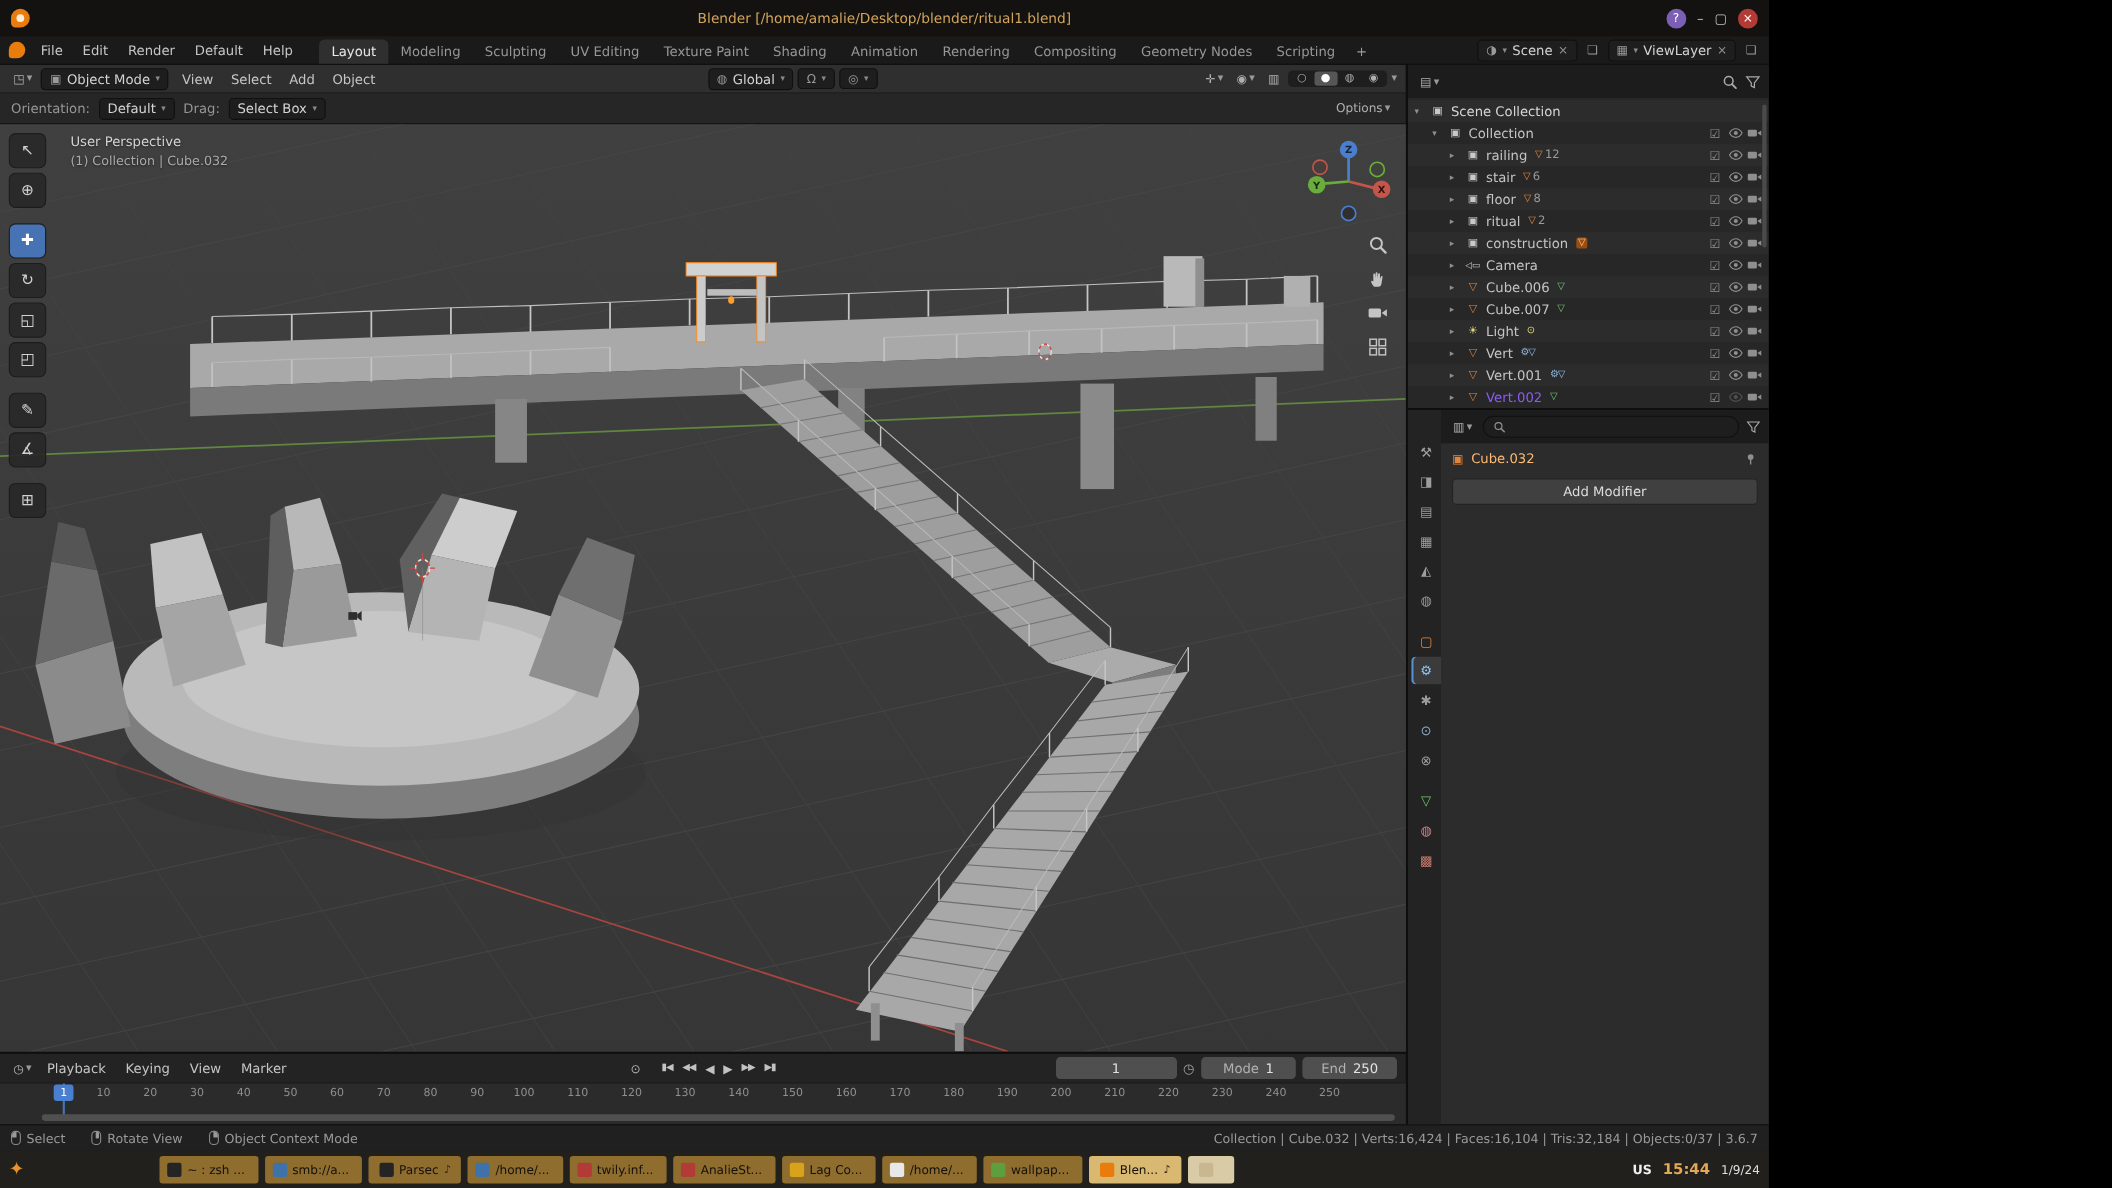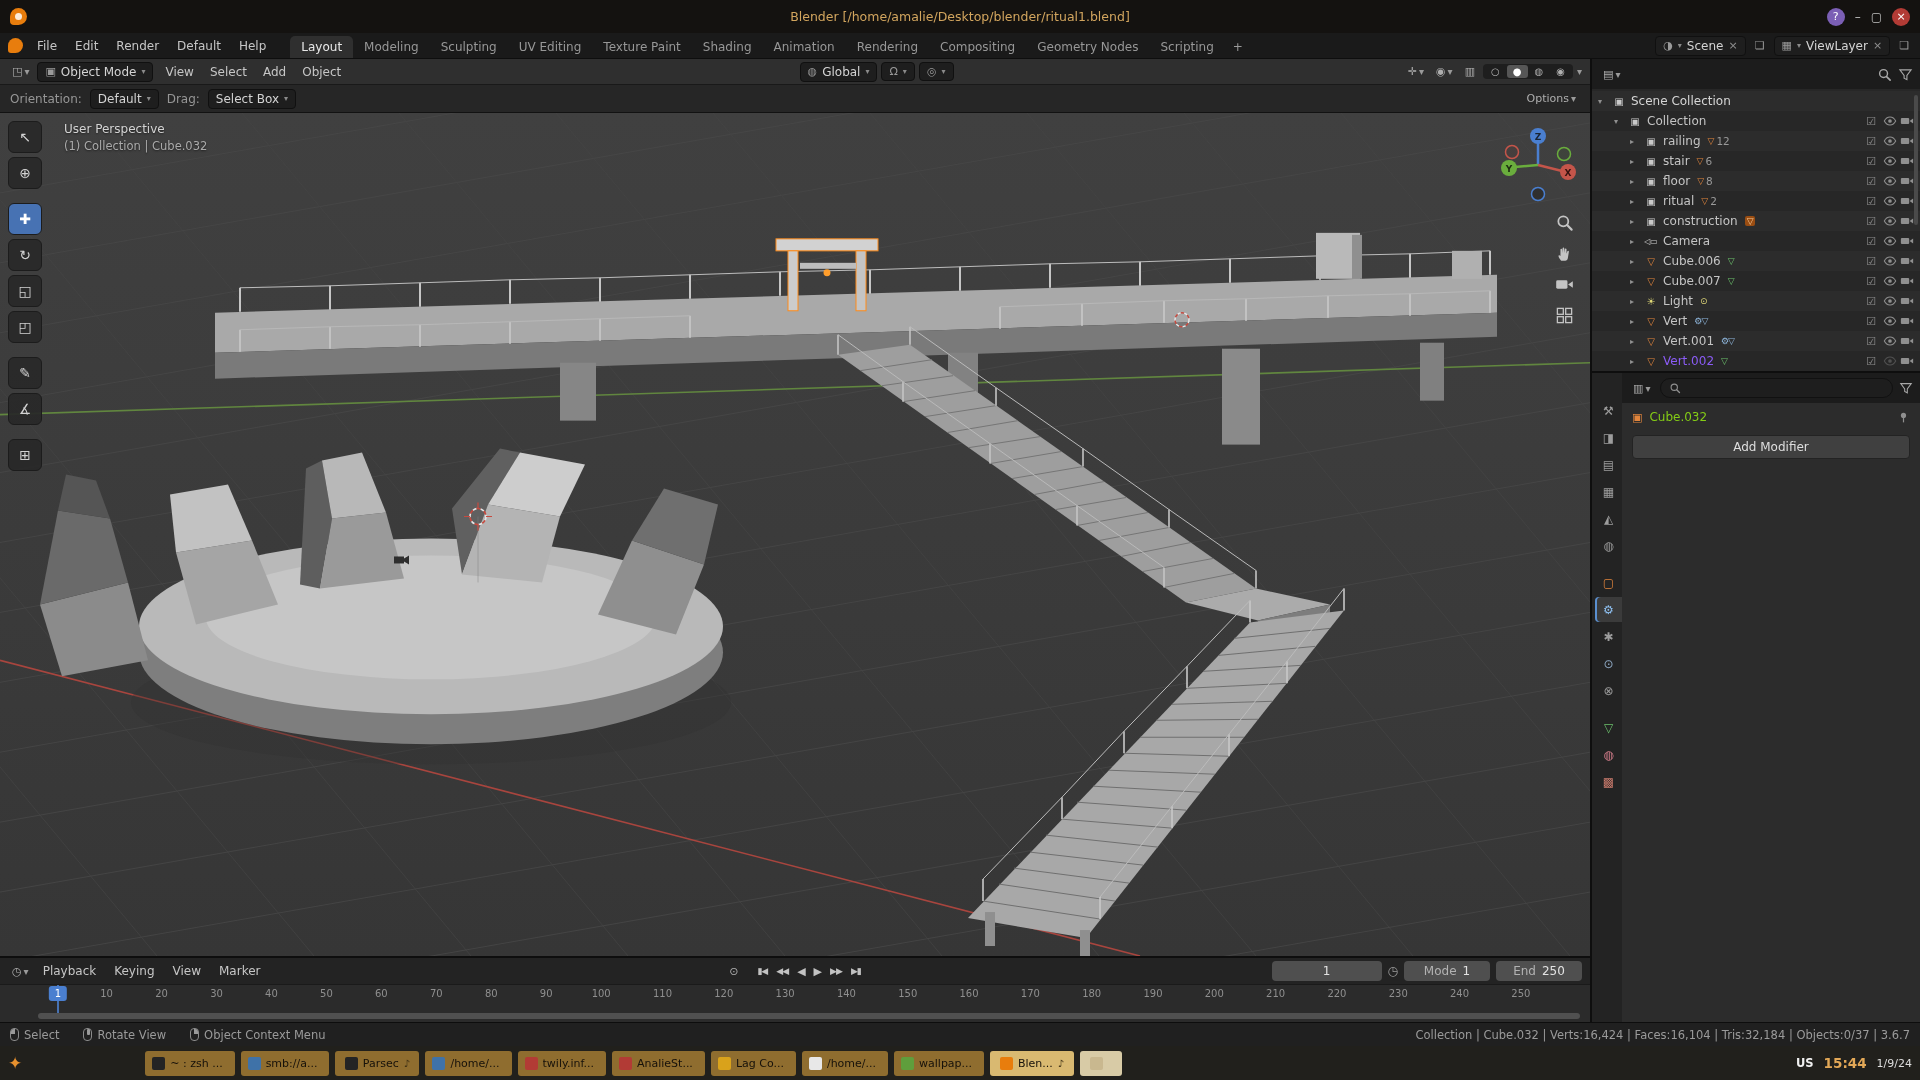--- a/index.html
+++ b/index.html
@@ -1,17 +1,17 @@
 <!DOCTYPE html>
 <html><head>
 <meta charset="utf-8">
 <style>
   * { margin:0; padding:0; box-sizing:border-box; }
   body { background:#000; font-family:"DejaVu Sans", sans-serif; }
-  .screen { position:relative; width:1920px; height:1080px; background:#1d1d1d; overflow:hidden;
+  .screen { position:relative; width:1608px; height:1080px; background:#1d1d1d; overflow:hidden;
             display:flex; flex-direction:column; font-size:12px; color:#c8c8c8; }
 
   
   .titlebar { height:33px; background:#141210; display:flex; align-items:center; position:relative; flex:0 0 auto; }
   .tb-logo { width:17px; height:17px; border-radius:50% 50% 50% 4px; background:#e87d0d; margin-left:10px; position:relative; }
   .tb-logo::after{ content:""; position:absolute; left:5px; top:5px; width:7px; height:7px; border-radius:50%; background:#fff; opacity:.85;}
   .tb-title { position:absolute; left:0; right:0; text-align:center; color:#d2a55e; font-size:12.5px; }
   .tb-btns { margin-left:auto; display:flex; align-items:center; gap:10px; padding-right:10px; z-index:2;}
   .tb-circle { width:18px; height:18px; border-radius:50%; display:flex; align-items:center; justify-content:center; font-size:11px; color:#fff; }
   .tb-help { background:#7b5fb5; }
@@ -106,21 +106,21 @@
   .pticon { font-size:12px; }
   .pt-gray{ color:#9d9d9d; } .pt-orange{ color:#e2853c; } .pt-blue{ color:#79aee4; }
   .pt-blue2{ color:#8fa9c4; } .pt-green{ color:#6cc26c; } .pt-pink{ color:#d77f8d; } .pt-salmon{ color:#c97a6c; }
   .ptab.active .pticon { color:#8fc1f2; }
 
   .props-body { margin-left:30px; display:flex; flex-direction:column; height:100%; }
   .props-search { flex:1; display:flex; align-items:center; gap:6px; background:#1e1e1e; border:1px solid #111; border-radius:10px; height:20px; padding:0 8px; }
   .props-search svg { width:12px; height:12px; color:#8f8f8f; }
   .breadcrumb { height:28px; display:flex; align-items:center; gap:7px; padding:0 10px; }
   .bc-obj { color:#e2853c; font-size:11px; }
-  .bc-name { color:#84cc16; }
+  .bc-name { color:#fdba74; }
   .bc-pin { margin-left:auto; width:13px; height:13px; color:#8f8f8f; }
   .addmod-row { padding:4px 10px; }
   .addmod-btn { width:100%; height:24px; background:#404040; border:1px solid #232323; border-radius:4px;
                 color:#dedede; display:flex; align-items:center; justify-content:center; }
 
   
   .timeline { flex:0 0 66px; display:flex; flex-direction:column; border-top:2px solid #0e0e0e; background:#232323; }
   .tl-header { height:26px; display:flex; align-items:center; padding:0 8px; position:relative; flex:0 0 auto;}
   .tl-menus { display:flex; align-items:center; gap:2px; }
   .tl-transport { position:absolute; left:50%; transform:translateX(-50%); display:flex; align-items:center; gap:9px; }
@@ -912,21 +912,21 @@
     <span class="hint">
         <span class="mouse L"></span>
         <span>Select</span>
       </span>
       <span class="hint">
         <span class="mouse M"></span>
         <span>Rotate View</span>
       </span>
       <span class="hint">
         <span class="mouse R"></span>
-        <span>Object Context Menu</span>
+        <span>Object Context Mode</span>
       </span>
     <span class="sb-stats">Collection | Cube.032 | Verts:16,424 | Faces:16,104 | Tris:32,184 | Objects:0/37 | 3.6.7</span>
   </div>
 
   <div class="taskbar">
     <span class="launcher">✦</span>
     <span class="tb-app"></span>
       <span class="tb-app"></span>
       <span class="tb-app"></span>
       <span class="tb-app"></span>

